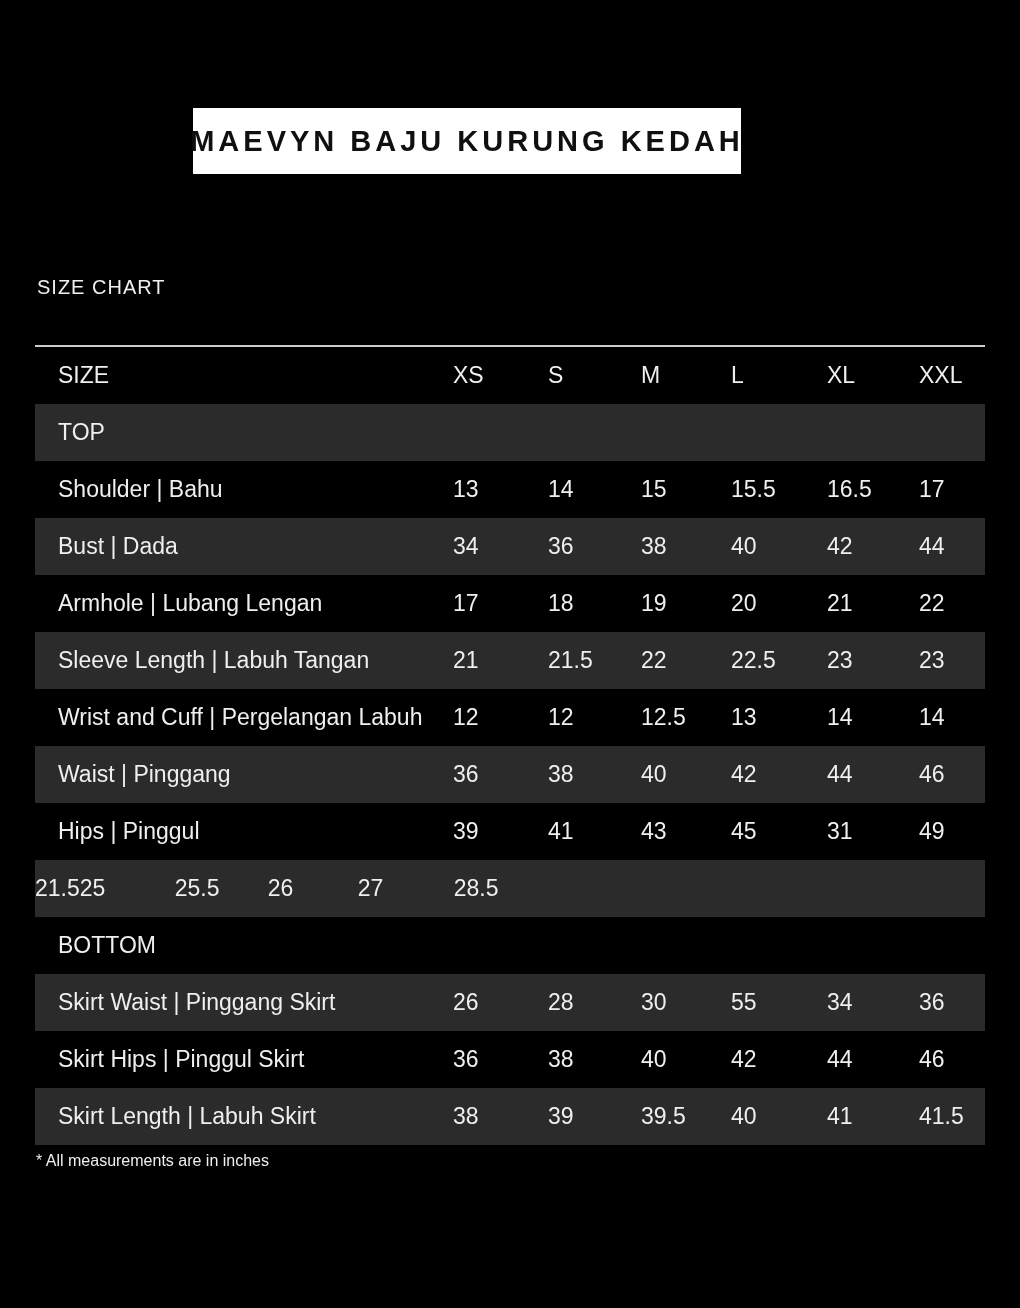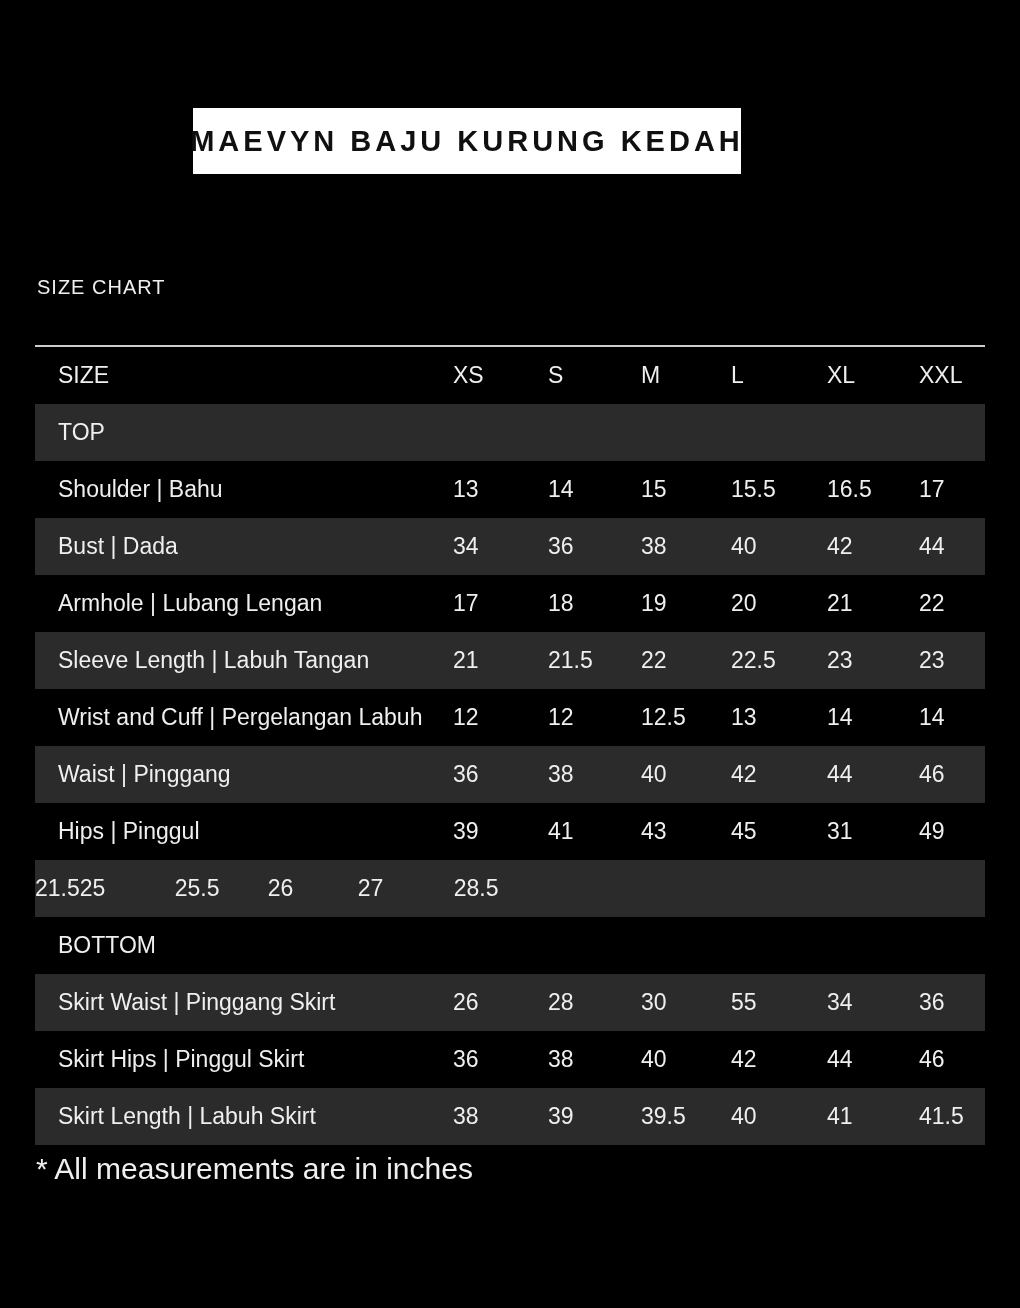--- a/index.html
+++ b/index.html
@@ -72,21 +72,21 @@
   .trow > .val:nth-child(2) { width: 95px; }
   .trow > .val:nth-child(3) { width: 93px; }
   .trow > .val:nth-child(4) { width: 90px; }
   .trow > .val:nth-child(5) { width: 96px; }
   .trow > .val:nth-child(6) { width: 92px; }
   .trow > .val:nth-child(7) { width: 66px; }
   .footnote {
     position: absolute;
     left: 36px;
     top: 1152px;
-    font-size: 30px;
+    font-size: 16px;
     color: var(--text, #eeeeee);
   }
 </style>
 </head>
 <body>
 
 <div class="page" style="--bg: #000000; --shaded: #2b2b2b; --text: #efefef; --banner-bg: #ffffff; --banner-text: #101010; --divider: #cccccc;">
 
   <div class="banner">
     <span class="banner-text">MAEVYN BAJU KURUNG KEDAH</span>

